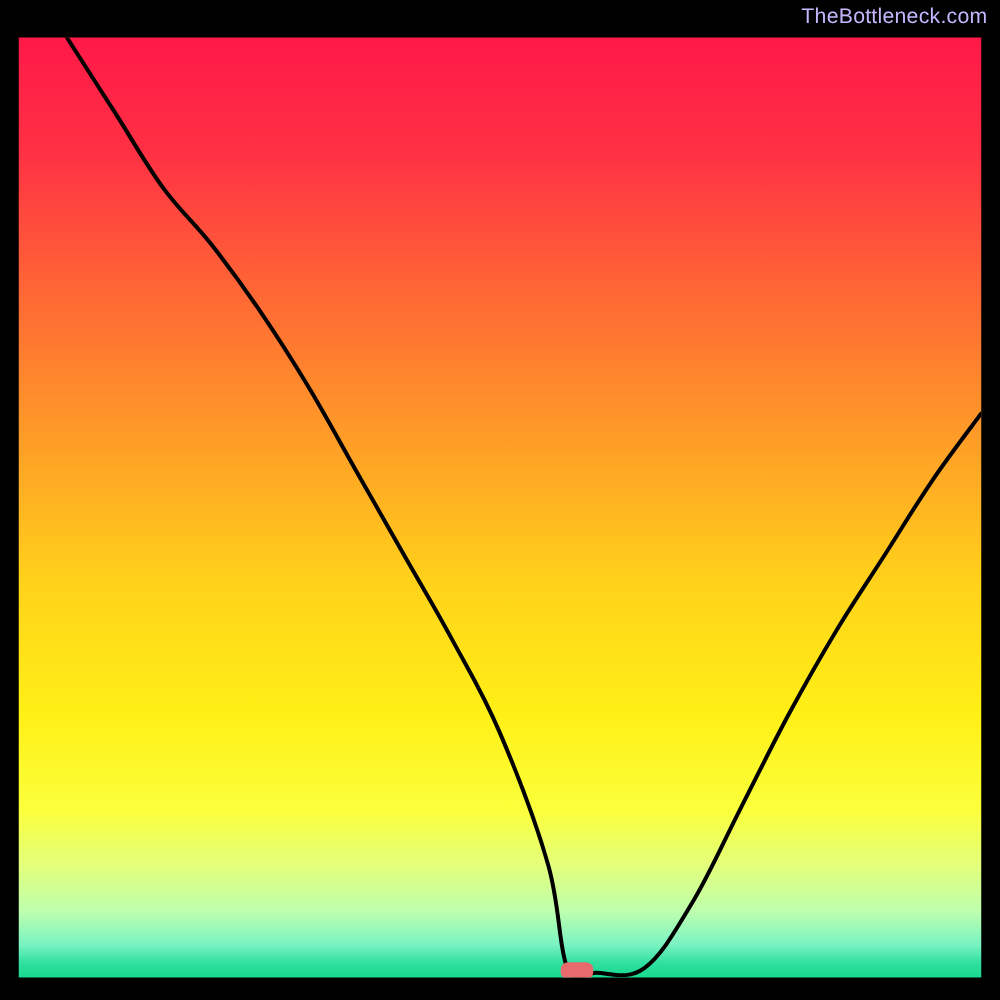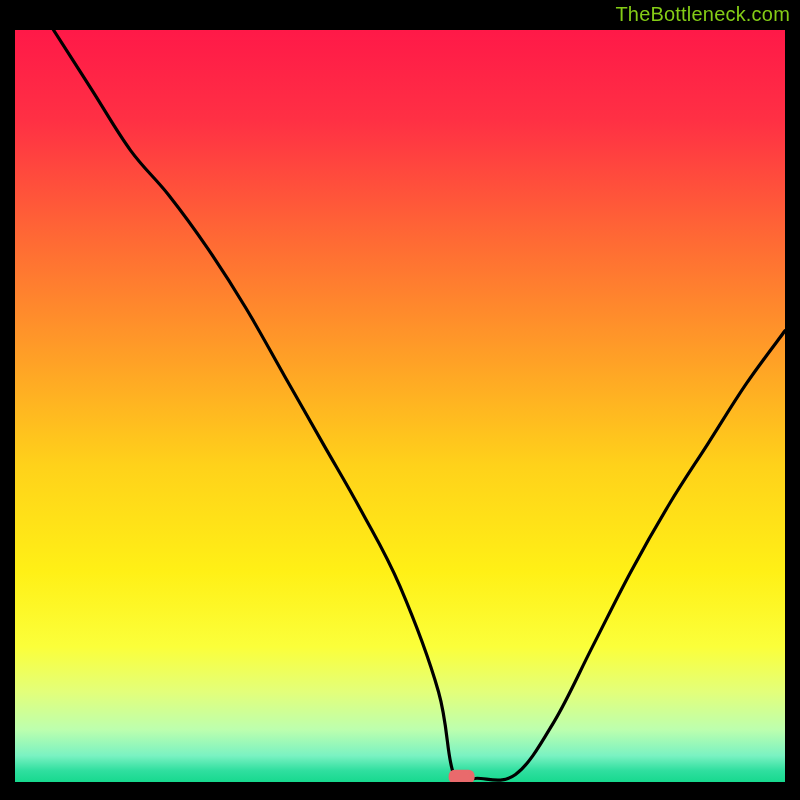--- a/index.html
+++ b/index.html
@@ -15,23 +15,23 @@
     left: 0;
     top: 0;
     width: 800px;
     height: 800px;
     background: #000;
   }
   .watermark {
     position: absolute;
     top: 3px;
     right: 10px;
-    color: #84cc16;
+    color: #c4b5fd;
     font-family: Arial, Helvetica, sans-serif;
-    font-size: 20px;
+    font-size: 17px;
     letter-spacing: 0.2px;
     user-select: none;
   }
   svg {
     position: absolute;
     left: 0;
     top: 0;
   }
 </style>
 </head>

